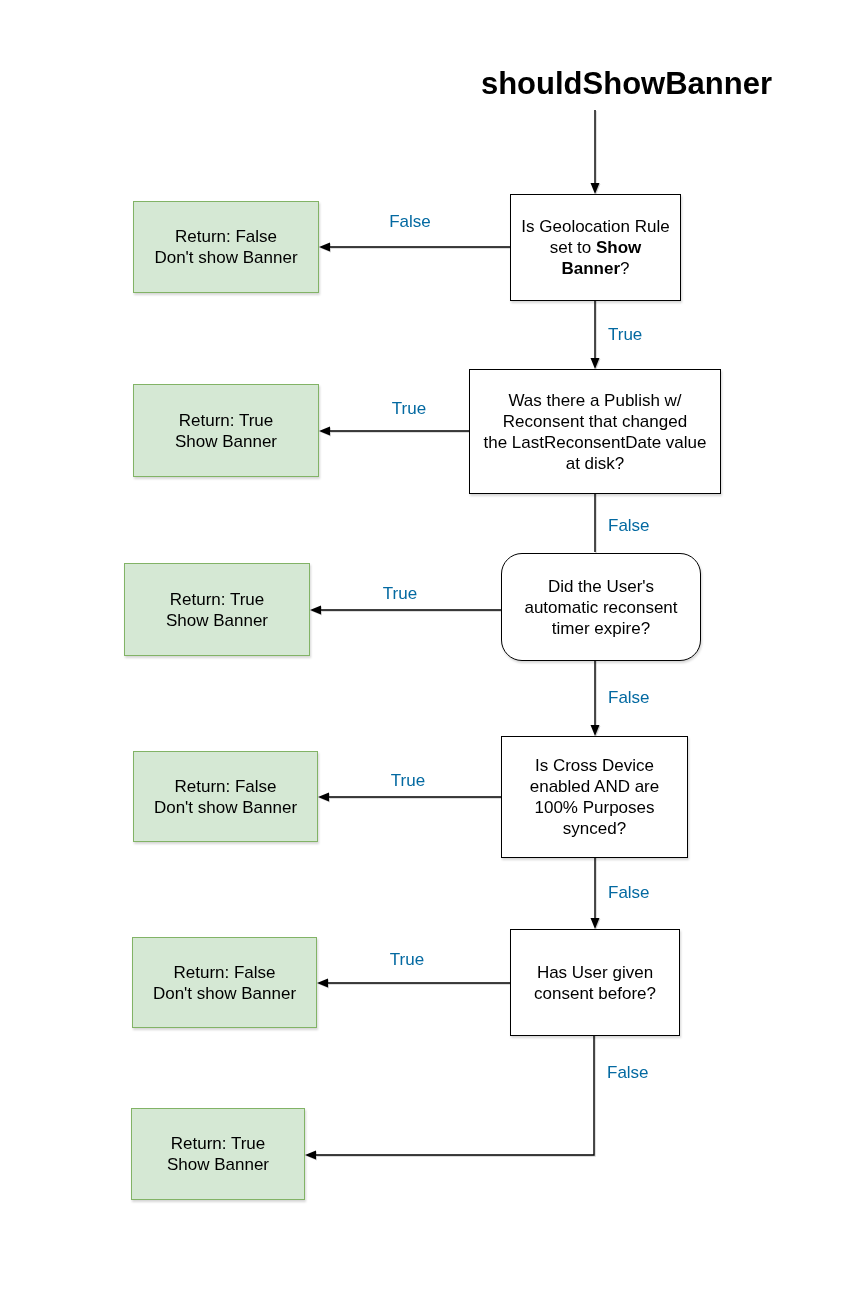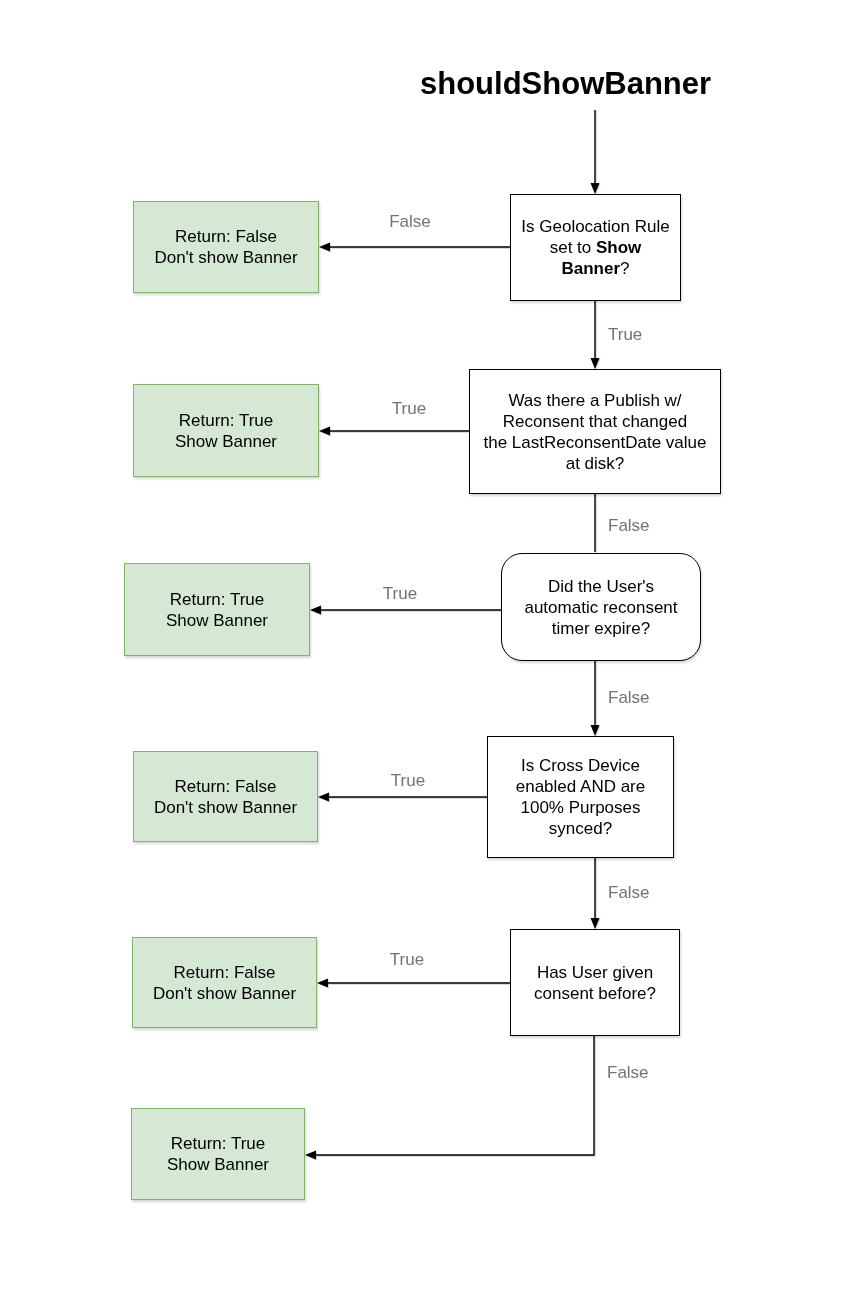--- a/index.html
+++ b/index.html
@@ -24,21 +24,21 @@
   .edges-svg path {
     stroke: #000000;
     stroke-width: 1.4;
     fill: none;
   }
   .edges-svg marker path { fill: #000000; stroke: none; }
   .diagram-title {
     position: absolute;
     left: 420px; top: 66px;
     width: 352px;
-    text-align: left;
+    text-align: right;
     font-size: 31px;
     font-weight: bold;
     color: #000000;
     line-height: 36px;
     white-space: nowrap;
   }
   .node {
     position: absolute;
     box-sizing: border-box;
     display: flex;
@@ -57,21 +57,21 @@
   .return {
     background: #d5e8d4;
     border: 1.4px solid #82b366;
   }
   .txt { white-space: pre-line; }
   .return .rtitle { font-weight: normal; }
   .elabel {
     position: absolute;
     font-size: 17px;
     line-height: 21px;
-    color: #737373;
+    color: #0369a1;
     background: #ffffff;
     white-space: nowrap;
   }
   .elabel.centered { transform: translateX(-50%); }
 </style>
 </head>
 <body>
 
 <div class="canvas">
 
@@ -108,21 +108,21 @@
 set to </span><b>Show
 Banner</b><span>?</span></div>
   </div>
 
   <div class="node decision" style="left:501px; top:553px; width:200px; height:108px;border-radius:21px;">
     <div class="txt">Did the User's
 automatic reconsent
 timer expire?</div>
   </div>
 
-  <div class="node decision" style="left:487px; top:736px; width:187px; height:122px;">
+  <div class="node decision" style="left:501px; top:736px; width:187px; height:122px;">
     <div class="txt">Is Cross Device
 enabled AND are
 100% Purposes
 synced?</div>
   </div>
 
   <div class="node decision" style="left:510px; top:929px; width:170px; height:107px;justify-content:center;">
     <div class="txt">Has User given
 consent before?</div>
   </div>

